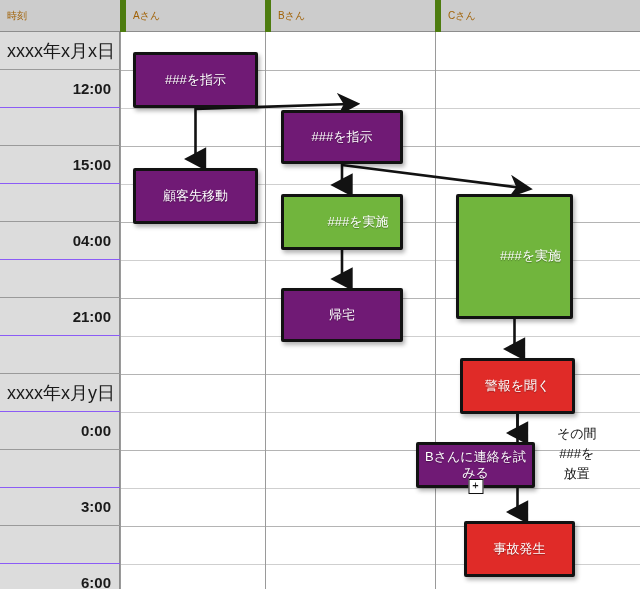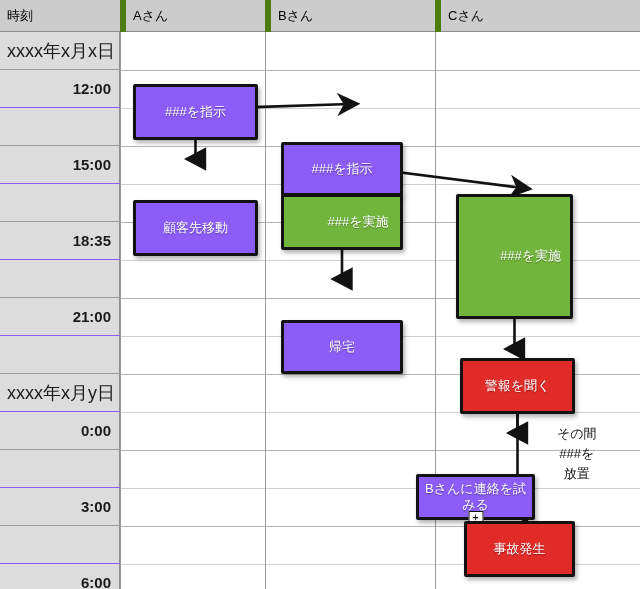--- a/index.html
+++ b/index.html
@@ -36,22 +36,22 @@
     height: 32px;
     background: #cccccc;
     box-sizing: border-box;
     border-bottom: 1px solid #8d8d8d;
   }
   .header-cell {
     position: absolute;
     top: 0;
     height: 32px;
     line-height: 32px;
-    font-size: 13px;
-    color: #000000;
+    font-size: 10px;
+    color: #a16207;
     padding-left: 7px;
     box-sizing: border-box;
     white-space: nowrap;
   }
   .header-cell.sep { border-left: 6px solid #4d7c0f; }
 
   .time-col {
     position: absolute;
     left: 0;
     top: 32px;
@@ -118,21 +118,21 @@
     justify-content: center;
     text-align: center;
     color: #ffffff;
     font-size: 13px;
     line-height: 1.25;
     padding: 2px 4px;
     box-shadow: 2px 3px 4px rgba(0,0,0,0.30);
     text-shadow: 0 1px 1px rgba(0,0,0,0.35);
     z-index: 5;
   }
-  .node.blue  { background: #8b5cf6; margin-top: 32px; }
+  .node.blue  { background: #701a75; }
   .node.green { background: #71b53d; padding-left: 36px; }
   .node.red   { background: #e02b28; color:#ffffff; }
 
   .node-plus {
     position: absolute;
     left: 50%;
     transform: translateX(-50%);
     bottom: -9px;
     width: 13px;
     height: 13px;
@@ -192,21 +192,21 @@
         <div class="time-row major" style="top: 108px;">
           <span class="lbl-right"></span>
         </div>
         <div class="time-row" style="top: 146px;">
           <span class="lbl-right">15:00</span>
         </div>
         <div class="time-row major" style="top: 184px;">
           <span class="lbl-right"></span>
         </div>
         <div class="time-row" style="top: 222px;">
-          <span class="lbl-right">18:35</span>
+          <span class="lbl-right">04:00</span>
         </div>
         <div class="time-row major" style="top: 260px;">
           <span class="lbl-right"></span>
         </div>
         <div class="time-row" style="top: 298px;">
           <span class="lbl-right">21:00</span>
         </div>
         <div class="time-row major" style="top: 336px;">
           <span class="lbl-right"></span>
         </div>

